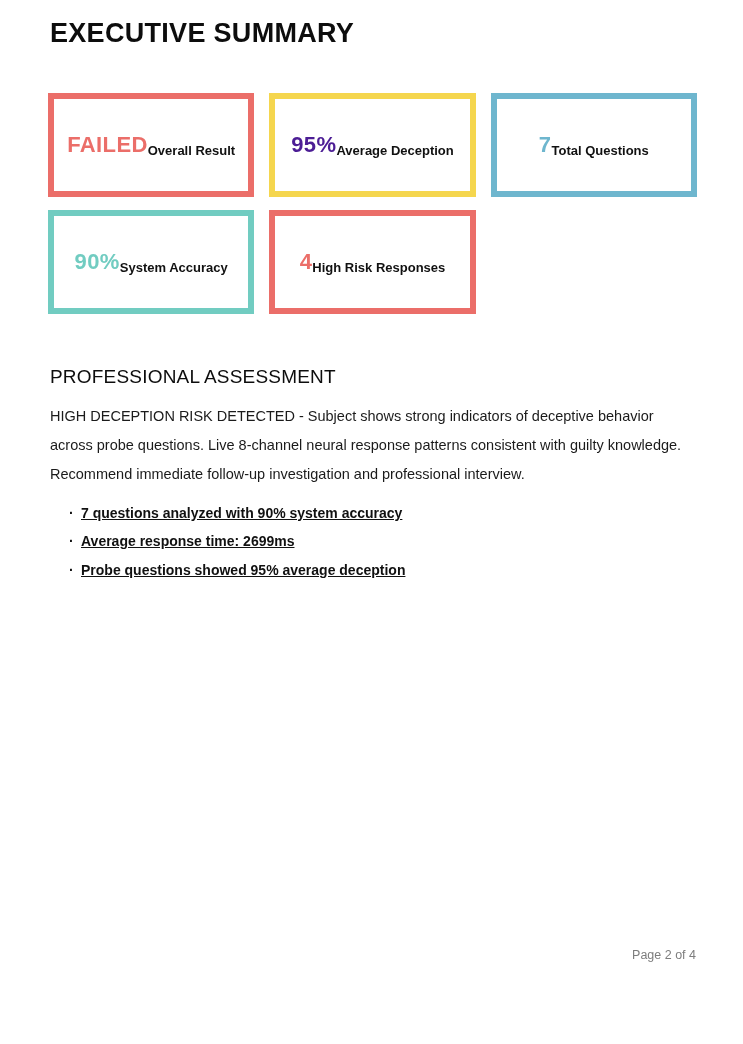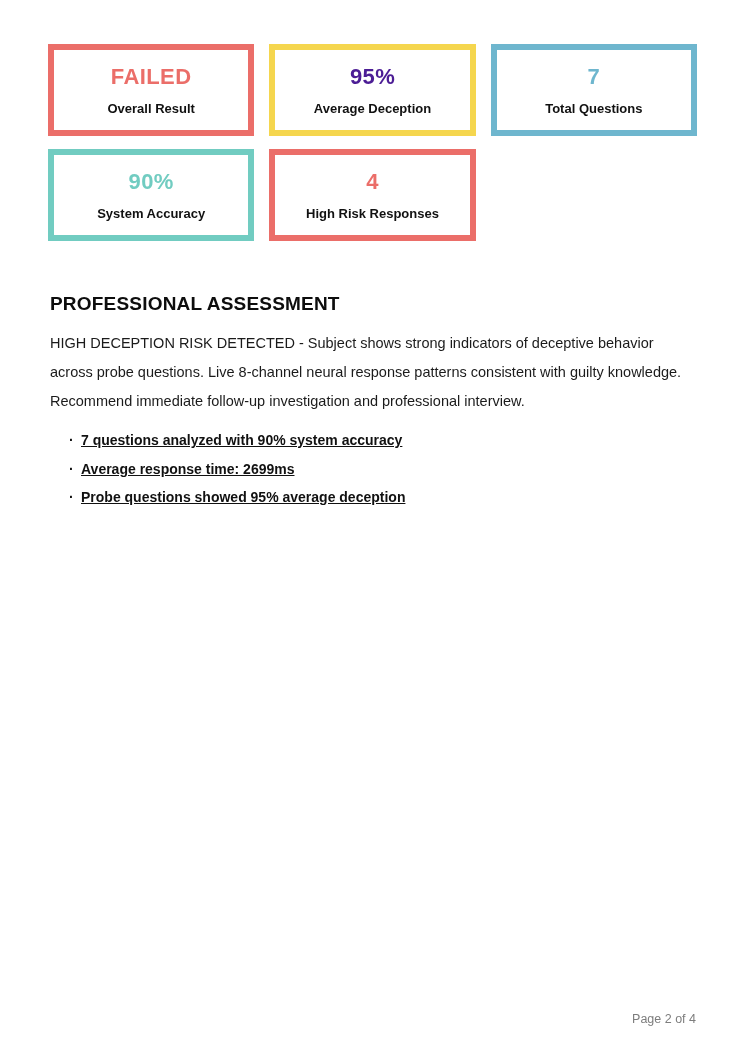--- a/index.html
+++ b/index.html
@@ -29,45 +29,45 @@
   .cards-grid {
     margin-top: 44px;
     margin-left: -2px;
     width: 649px;
     display: grid;
     grid-template-columns: repeat(3, 1fr);
     column-gap: 15px;
     row-gap: 13px;
   }
   .stat-card {
-    height: 92px;
+    height: 104px;
     box-sizing: border-box;
     border: 6px solid #ccc; 
     background: #ffffff;
     display: flex;
-    flex-direction: column;
+    flex-direction: row;
     align-items: center;
     justify-content: center;
     text-align: center;
   }
   .stat-value {
     font-size: 22px;
     font-weight: bold;
     letter-spacing: 0.4px;
   }
   .stat-label {
     margin-top: 11px;
     font-size: 13px;
     font-weight: bold;
     color: #111111;
     text-align: right;
   }
   .section-heading {
     font-size: 19px;
-    font-weight: bold;
+    font-weight: normal;
     margin: 0;
     color: #0d0d0d;
     letter-spacing: 0.2px;
   }
   .heading-assessment { margin-top: 52px; }
   .assessment-body {
     margin: 14px 0 0 0;
     width: 645px;
     font-size: 14.5px;
     line-height: 29px;
@@ -91,31 +91,32 @@
   }
   .finding-item::before {
     content: "\00B7";
     position: absolute;
     left: 1px;
     top: 0;
     font-weight: bold;
   }
   .page-footer {
     position: absolute;
-    top: 1012px;
+    top: 948px;
     right: 47px;
     font-size: 12.5px;
     color: #7d7d7d;
   }
 </style>
 </head>
 <body>
 
 <div class="page">
 
+  <h1 class="page-title">EXECUTIVE SUMMARY</h1>
 
   <div class="cards-grid">
 
     <div class="stat-card" style="border-color: rgb(235, 110, 105);">
       <div class="stat-value" style="color: rgb(235, 110, 105);">FAILED</div>
       <div class="stat-label">Overall Result</div>
     </div>
 
     <div class="stat-card" style="border-color: rgb(245, 214, 78);">
       <div class="stat-value" style="color: #4c1d95;">95%</div>

